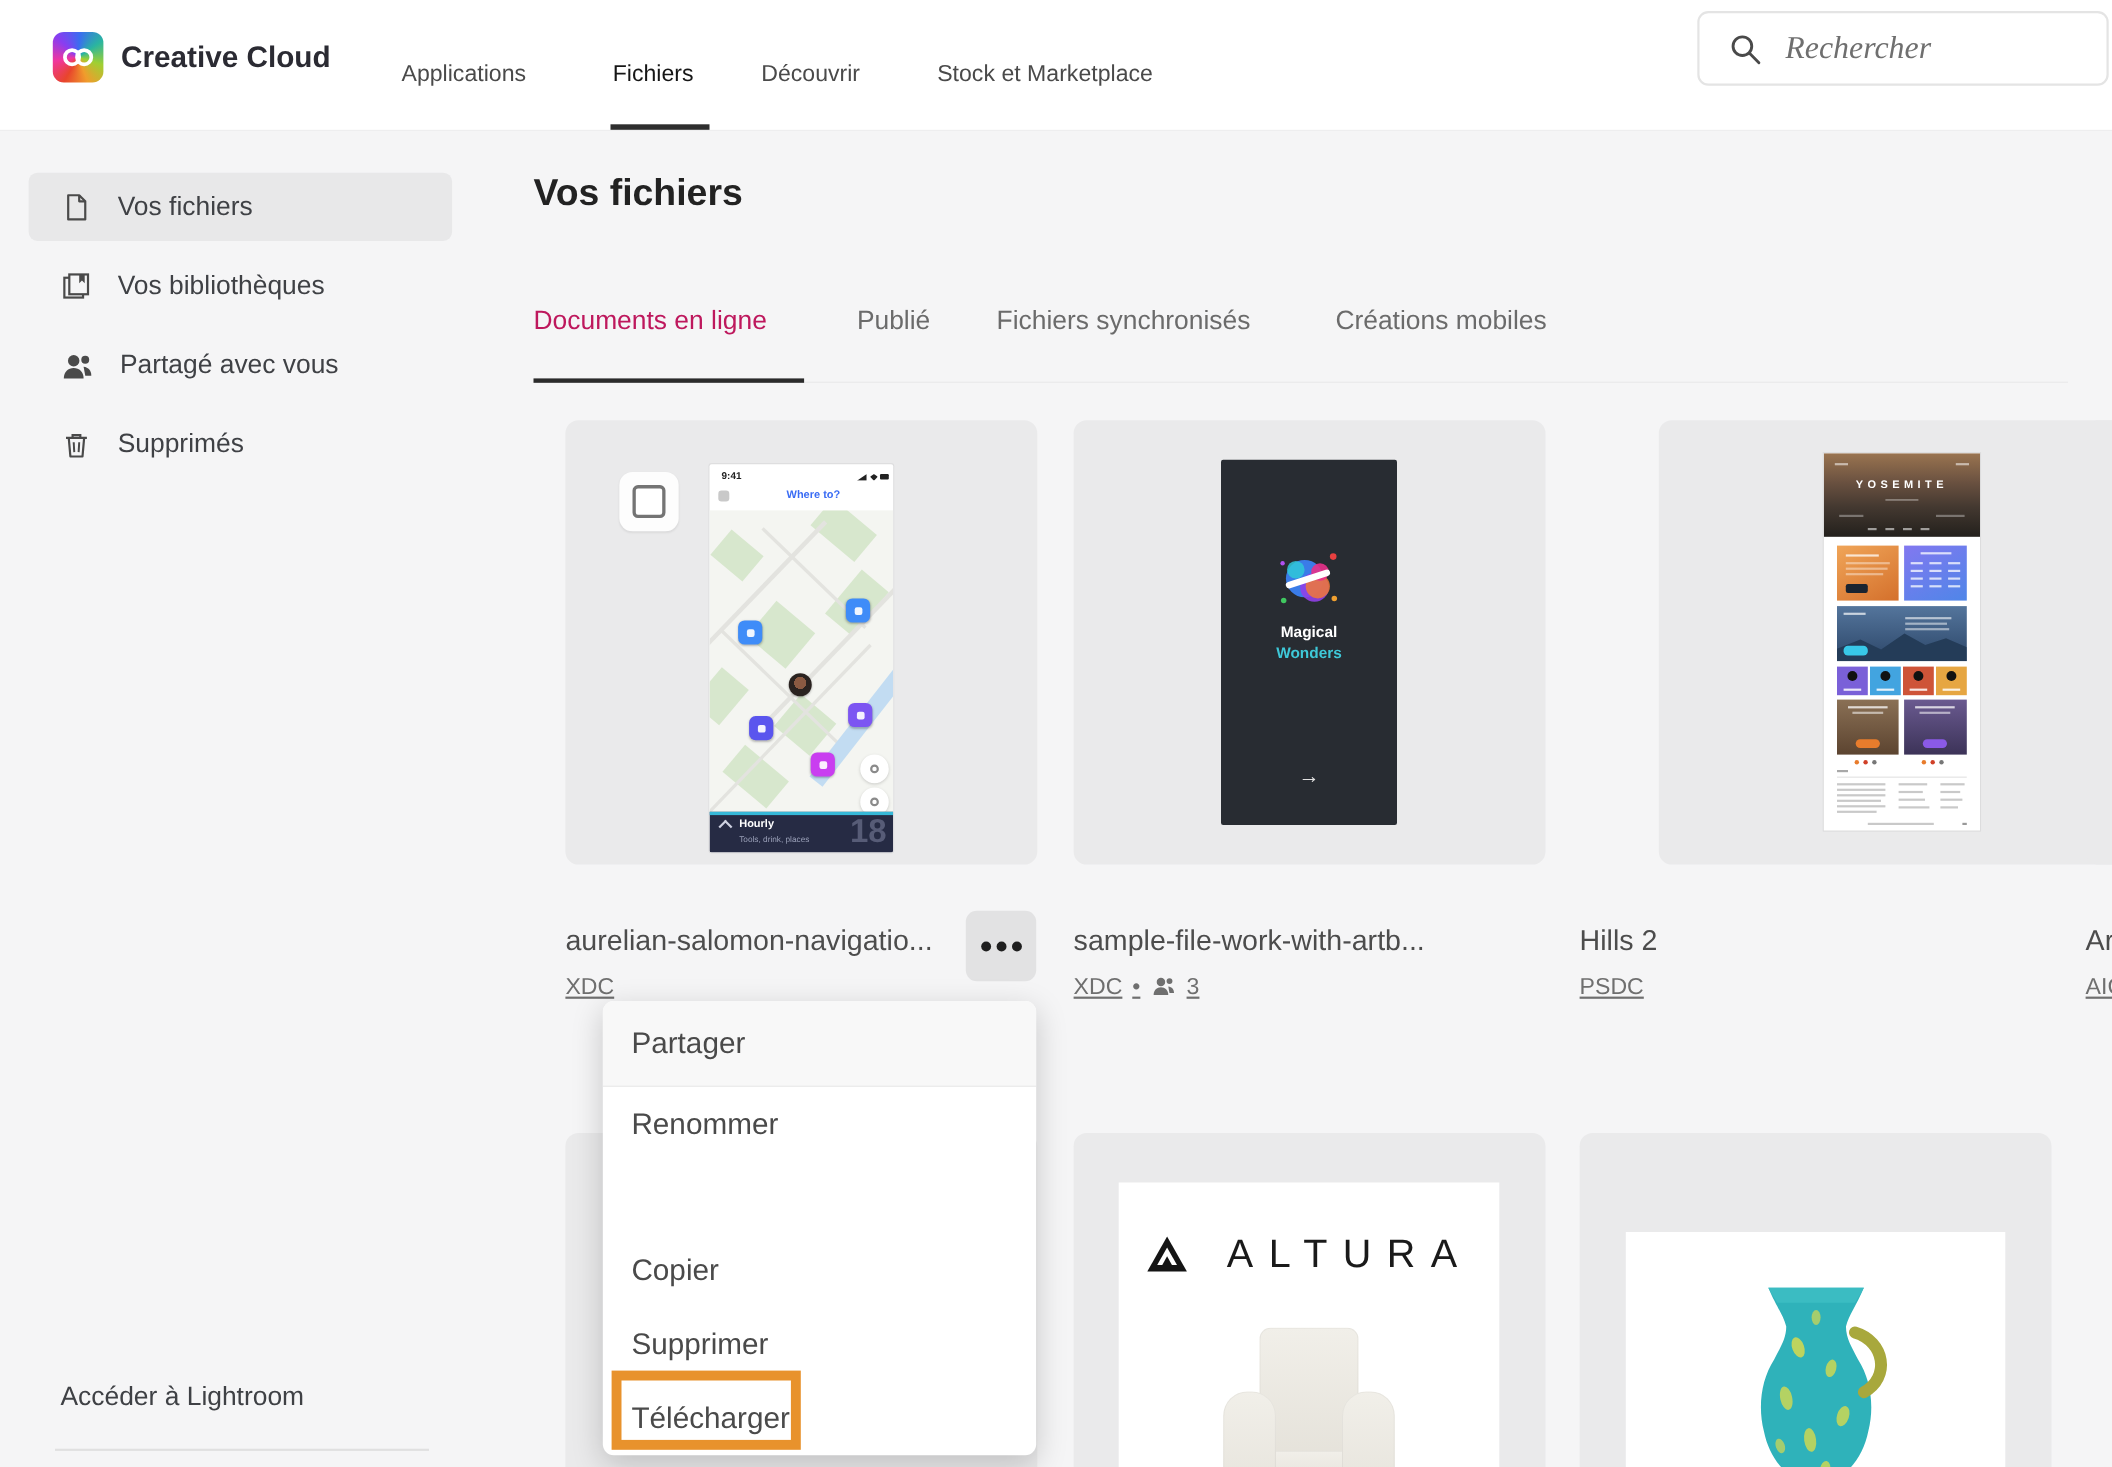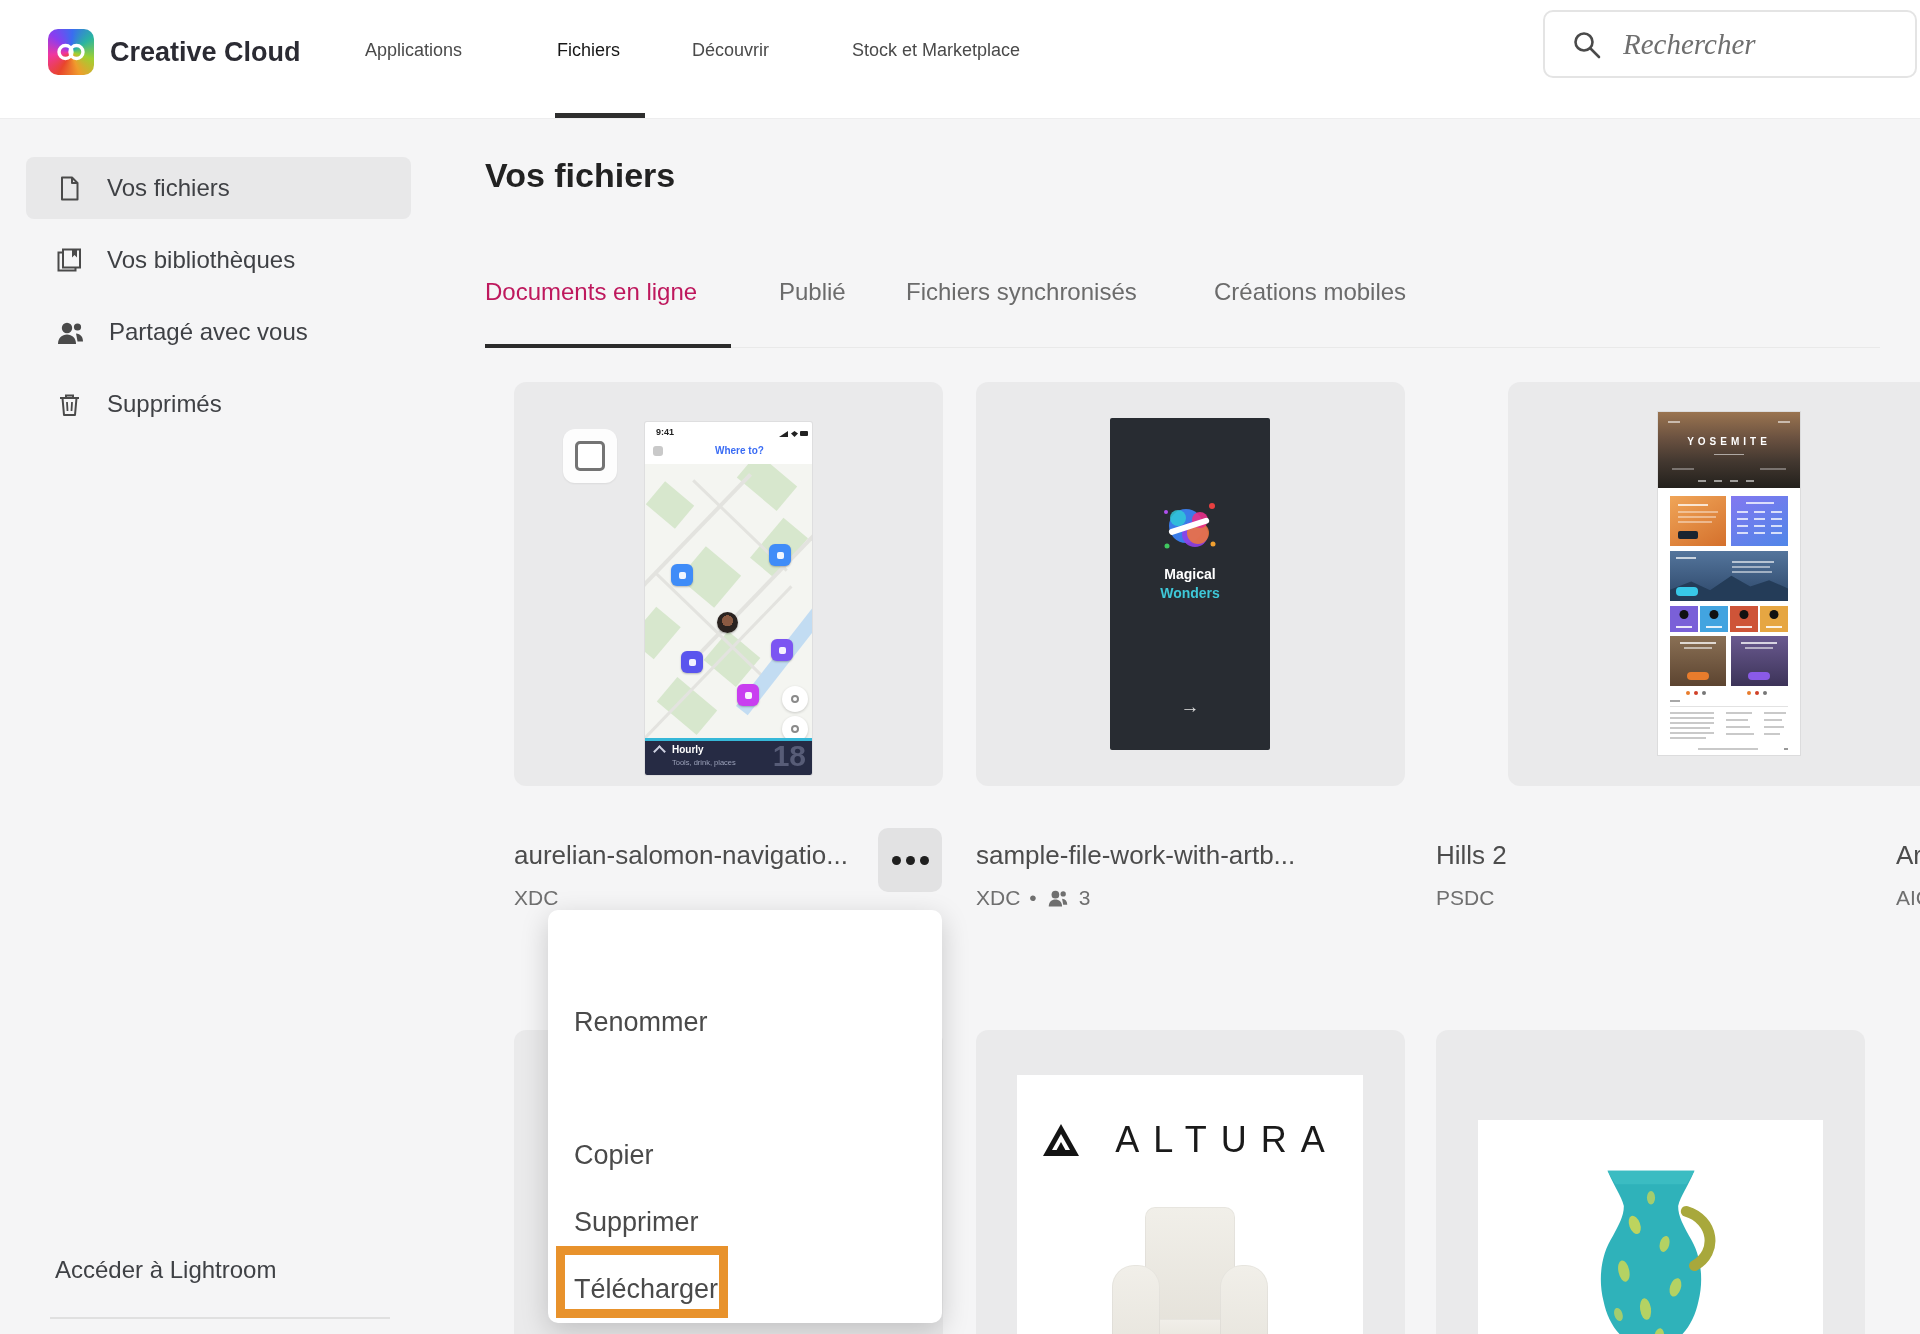--- a/index.html
+++ b/index.html
@@ -7,21 +7,21 @@
     width:1920px;height:1334px;overflow:hidden;position:relative;
     background:#f5f5f6;font-family:"Liberation Sans","DejaVu Sans",sans-serif;
     -webkit-font-smoothing:antialiased;
   }
   
   .header{position:absolute;left:0;top:0;width:1920px;height:118px;background:#ffffff;border-bottom:1px solid #ededee;z-index:5;}
   .logo{position:absolute;left:48px;top:29px;width:46px;height:46px;border-radius:10px;
     background:conic-gradient(from 210deg,#e8452c,#f0369f,#8a3df0,#3a6df0,#2ab5a0,#9fd032,#f09c2c,#e8452c);
     display:flex;align-items:center;justify-content:center;}
   .brand{position:absolute;left:110px;top:37px;font-size:27px;font-weight:bold;color:#2b2b33;}
-  .nav-item{position:absolute;top:40px;font-size:18px;color:#4a4a4a;cursor:pointer;white-space:nowrap;}
+  .nav-item{position:absolute;top:56px;font-size:21px;color:#4a4a4a;cursor:pointer;white-space:nowrap;}
   .nav-item.active{color:#161616;}
   .nav-underline{position:absolute;left:555px;top:113px;width:90px;height:5px;background:#2e2e2e;}
   .search{position:absolute;left:1543px;top:10px;width:374px;height:68px;background:#fff;border:2px solid #e4e4e4;border-radius:10px;box-sizing:border-box;}
   .search input{position:absolute;left:0;top:0;width:100%;height:100%;border:0;background:transparent;outline:none;
     padding:0 0 0 78px;box-sizing:border-box;font-family:"Liberation Serif","DejaVu Serif",serif;font-style:italic;font-size:29px;color:#444;}
   .search input::placeholder{color:#6f6f6f;opacity:1;}
   .search-icon{position:absolute;left:26px;top:17px;}
   
   .side-item{position:absolute;left:26px;width:385px;height:62px;border-radius:8px;display:flex;align-items:center;
     padding-left:30px;box-sizing:border-box;gap:24px;font-size:24px;color:#3f4145;cursor:pointer;}
@@ -31,21 +31,21 @@
   .side-divider{position:absolute;left:50px;top:1317px;width:340px;height:2px;background:#e0e0e0;}
   
   .page-title{position:absolute;left:485px;top:156px;font-size:34px;font-weight:bold;color:#222;}
   .tab{position:absolute;top:278px;font-size:24px;color:#6b6b6b;cursor:pointer;white-space:nowrap;}
   .tab.active{color:#be185d;}
   .tabs-line{position:absolute;left:485px;top:347px;width:1395px;height:1px;background:#e9e9e9;}
   .tab-underline{position:absolute;left:485px;top:344px;width:246px;height:4px;background:#2b2b2b;}
   
   .card{position:absolute;width:429px;height:404px;background:#eaeaeb;border-radius:12px;cursor:pointer;}
   .file-label{position:absolute;top:840px;font-size:26px;color:#4c4c4c;white-space:nowrap;z-index:2;}
-  .file-meta{position:absolute;top:886px;font-size:21px;color:#6f6f6f;white-space:nowrap;z-index:2;display:flex;align-items:center;gap:9px;}
+  .file-meta{position:absolute;top:886px;font-size:21px;color:#6f6f6f;white-space:nowrap;z-index:2;display:flex;gap:9px;text-decoration:underline;}
   .more-btn{position:absolute;left:878px;top:828px;width:64px;height:64px;border-radius:10px;background:#e2e2e3;
     display:flex;align-items:center;justify-content:center;gap:5px;cursor:pointer;z-index:6;}
   .more-btn i{width:9px;height:9px;border-radius:50%;background:#1f1f1f;}
   
   .check-tile{position:absolute;left:49px;top:47px;width:54px;height:54px;background:#fdfdfd;border-radius:12px;
     box-shadow:0 1px 2px rgba(0,0,0,.07);display:flex;align-items:center;justify-content:center;cursor:pointer;}
   .check-box{width:24px;height:24px;border:3px solid #747474;border-radius:5px;background:#fff;}
   
   .thumb1{position:absolute;left:131px;top:40px;width:167px;height:353px;background:#fff;border-radius:2px;overflow:hidden;box-shadow:0 0 0 1px rgba(0,0,0,.05);}
   .p1-time{position:absolute;left:11px;top:5px;font-size:9px;font-weight:bold;color:#222;}
@@ -443,18 +443,19 @@
       <ellipse cx="88" cy="96" rx="4" ry="7" fill="#d6d94e" opacity=".8" transform="rotate(18 88 96)"></ellipse>
       <ellipse cx="66" cy="112" rx="4" ry="8" fill="#d6d94e" opacity=".8" transform="rotate(-8 66 112)"></ellipse>
       <ellipse cx="76" cy="132" rx="3.5" ry="6" fill="#d6d94e" opacity=".8" transform="rotate(10 76 132)"></ellipse>
       <ellipse cx="46" cy="116" rx="3" ry="5" fill="#d6d94e" opacity=".7" transform="rotate(-18 46 116)"></ellipse>
       <ellipse cx="70 " cy="30" rx="3" ry="5" fill="#d6d94e" opacity=".7"></ellipse>
     </svg>
   </div>
 </div>
 
 <div class="menu">
+  <div class="menu-item mi-0">Partager</div>
   <div class="menu-item mi-1">Renommer</div>
   <div class="menu-item mi-4">Supprimer</div>
   <div class="menu-item mi-3">Copier</div>
   <div class="menu-item mi-5">Télécharger</div>
 </div>
 <div class="highlight-box"></div>
 
 </body></html>

